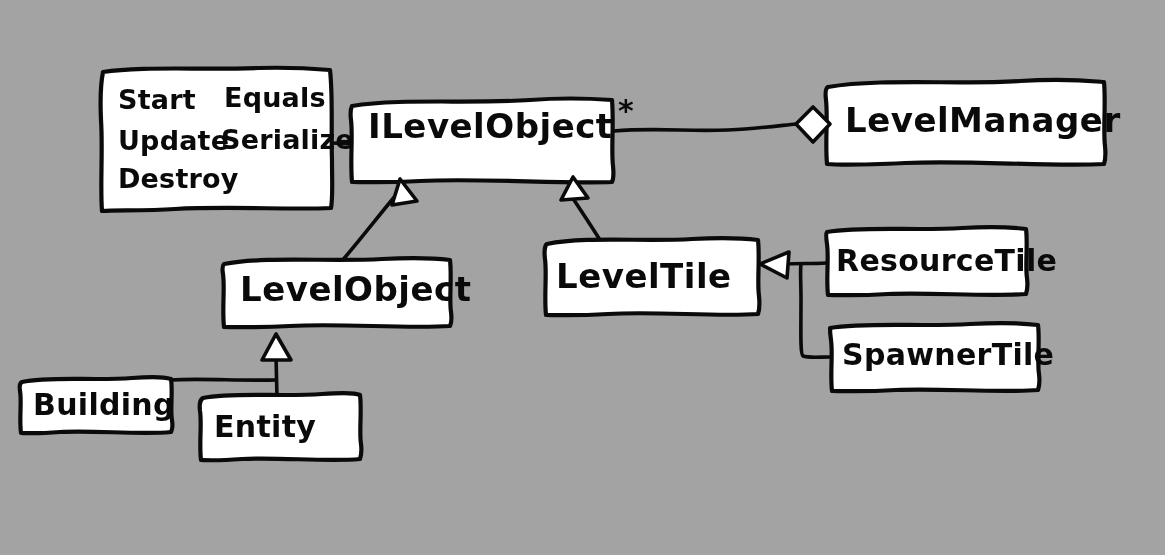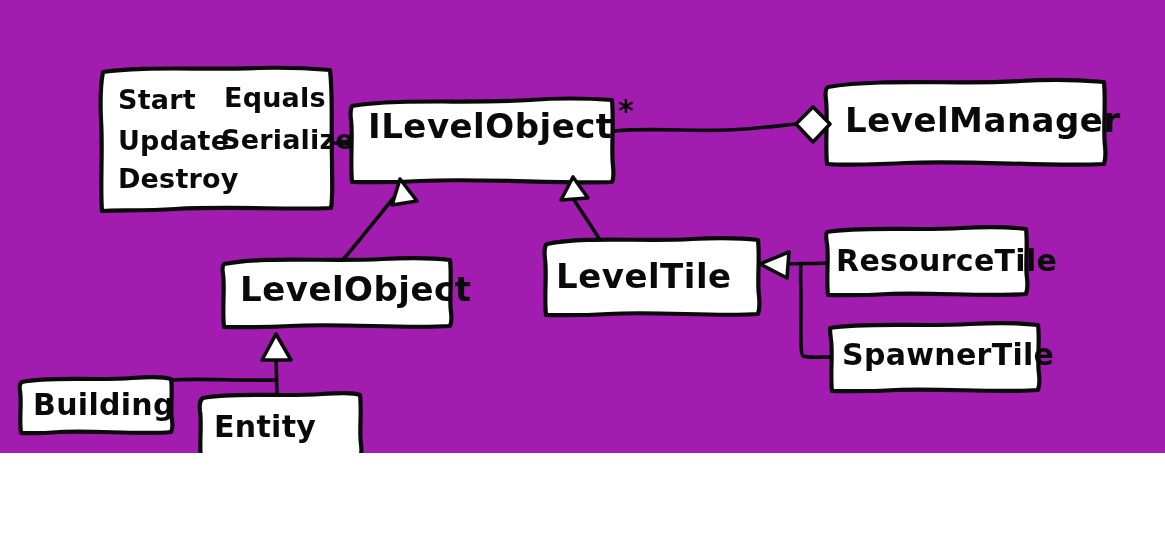--- a/index.html
+++ b/index.html
@@ -6,22 +6,22 @@
     margin: 0;
     padding: 0;
     background: #ffffff;
   }
   body {
     font-family: "DejaVu Sans", sans-serif;
   }
   #canvas {
     position: relative;
     width: 1165px;
-    height: 453px;
-    background: #a21caf;
+    height: 555px;
+    background: #a3a3a3;
     overflow: hidden;
   }
   #sketch {
     position: absolute;
     top: 0;
     left: 0;
     width: 1165px;
     height: 555px;
   }
   .stroke {

